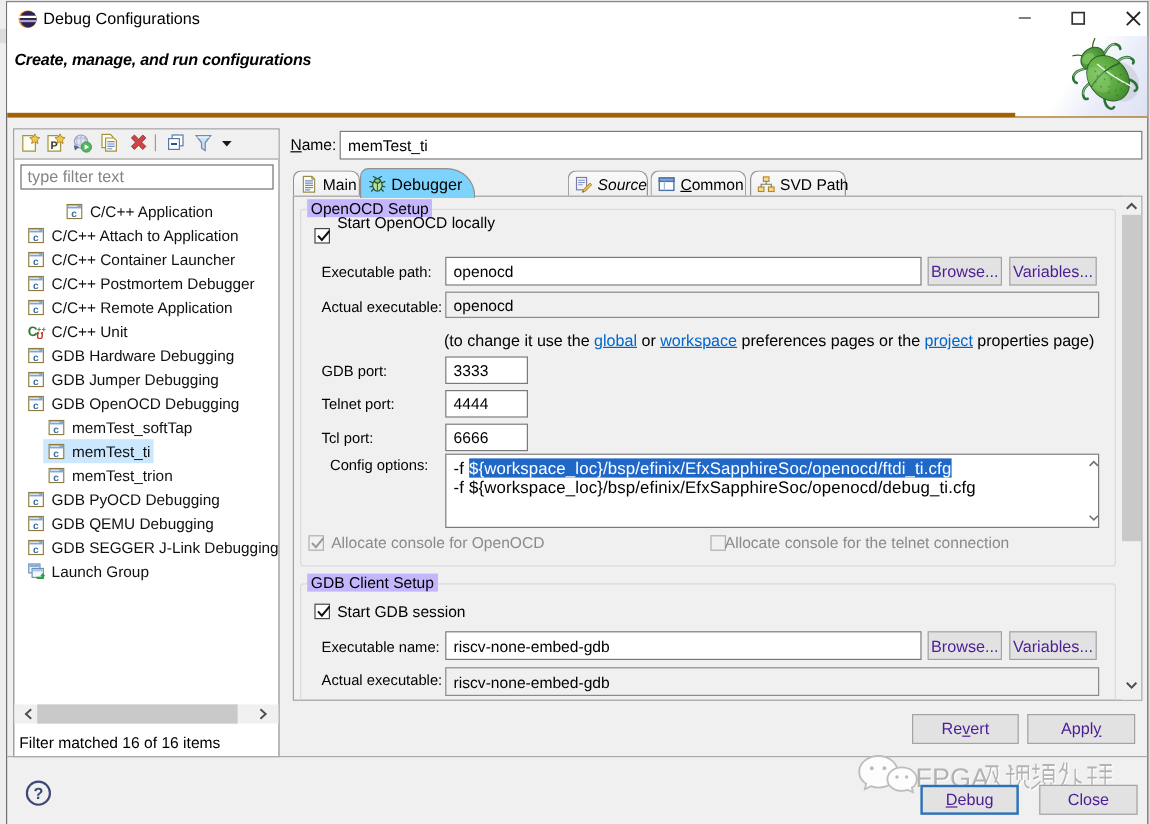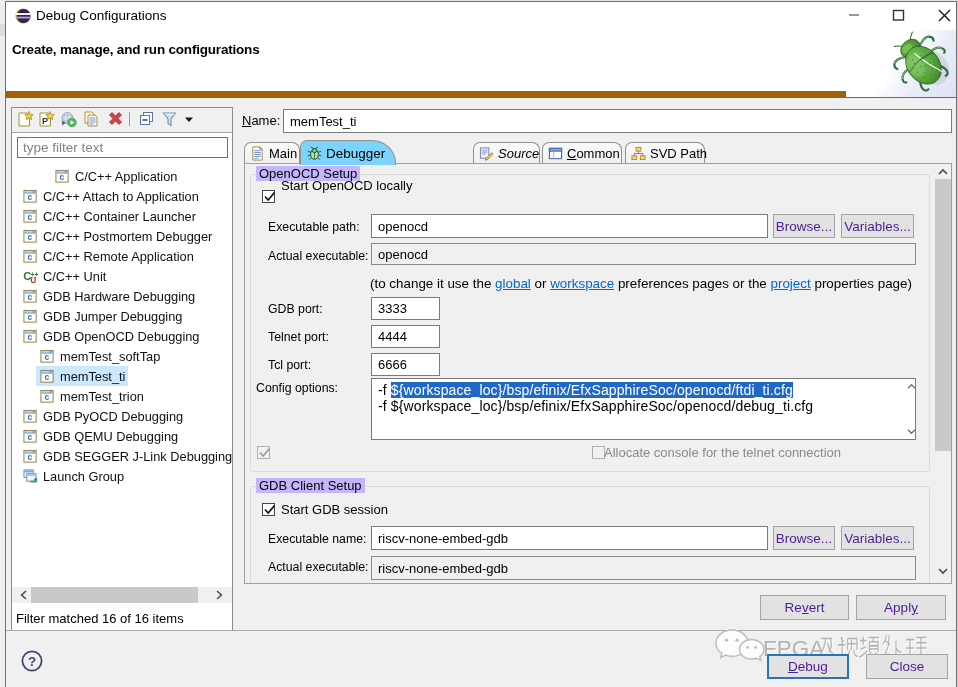--- a/index.html
+++ b/index.html
@@ -7,21 +7,21 @@
        font-family:"Liberation Sans",sans-serif;}
   #stage{position:relative;width:958px;height:687px;}
   .abs{position:absolute;}
   #dlg{position:absolute;left:6px;top:2px;width:950px;height:685px;
        background:#f0f0f0;box-shadow:0 0 0 1px #6f6f6f;}
   
   #titlebar{position:absolute;left:0;top:0;width:100%;height:28px;background:#fff;}
   #titletext{position:absolute;left:30px;top:6px;font-size:13.5px;color:#000;}
   
   #header{position:absolute;left:0;top:28px;width:100%;height:68px;background:#fff;
-          border-bottom:7px solid #a16207;box-sizing:border-box;}
+          border-bottom:4px solid #a16207;box-sizing:border-box;font-style:italic;}
   #headmsg{position:absolute;left:6px;top:12px;font-size:13.5px;letter-spacing:-0.2px;font-weight:bold;color:#000;}
   
   .tin{position:absolute;background:#fff;border:1px solid #7a7a7a;box-sizing:border-box;
        font-size:13px;color:#000;display:flex;align-items:center;padding-left:6px;white-space:pre;}
   .tin.ro{background:#f0f0f0;border-color:#898989;}
   .lbl{position:absolute;font-size:13px;color:#000;white-space:pre;}
   .fl{font-size:12.3px !important;}
   .glbl{position:absolute;font-size:13px;color:#8a8a8a;white-space:pre;}
   .btn{position:absolute;background:#e2e2e2;border:1px solid #a3a3a3;box-sizing:border-box;
        font-size:13.5px;color:#4c1d95;display:flex;align-items:center;justify-content:center;}
@@ -307,37 +307,38 @@
 
       <div class="lbl" style="left:125px;top:112px;font-size:13.4px;">(to change it use the <span class="link">global</span> or <span class="link">workspace</span> preferences pages or the <span class="link">project</span> properties page)</div>
 
       <div class="lbl fl" style="left:23px;top:138px;">GDB port:</div>
       <div class="tin" style="left:126px;top:133px;width:69px;height:23px;">3333</div>
       <div class="lbl fl" style="left:23px;top:166px;">Telnet port:</div>
       <div class="tin" style="left:126px;top:161px;width:69px;height:23px;">4444</div>
       <div class="lbl fl" style="left:23px;top:194px;">Tcl port:</div>
       <div class="tin" style="left:126px;top:189px;width:69px;height:23px;">6666</div>
 
-      <div class="lbl fl" style="left:11px;top:217px;">Config options:</div>
+      <div class="lbl fl" style="left:30px;top:217px;">Config options:</div>
       <div class="tin" style="left:126px;top:214px;width:545px;height:62px;align-items:flex-start;flex-direction:column;justify-content:flex-start;padding-top:3px;font-size:14px;letter-spacing:0.12px;line-height:16px;">
         <div>-f <span style="background:#2068c8;color:#fff;">${workspace_loc}/bsp/efinix/EfxSapphireSoc/openocd/ftdi_ti.cfg</span></div>
         <div>-f ${workspace_loc}/bsp/efinix/EfxSapphireSoc/openocd/debug_ti.cfg</div>
       </div>
       <svg class="chev" style="left:662px;top:219px" width="9" height="7" viewBox="0 0 10 8">
           <path d="M1 6 L5 2 L9 6" fill="none" stroke="#707070" stroke-width="1.5"></path>
         </svg>
       <svg class="chev" style="left:662px;top:264px" width="9" height="7" viewBox="0 0 10 8">
           <path d="M1 2 L5 6 L9 2" fill="none" stroke="#707070" stroke-width="1.5"></path>
         </svg>
 
       <div class="cb grey" style="left:12px;top:282px;">
           <svg width="16" height="16" viewBox="0 0 16 16">
             <path d="M3 7.5 L6.2 11 L12.5 3.5" fill="none" stroke="#9a9a9a" stroke-width="1.7"></path>
           </svg>
         </div>
+      <div class="glbl" style="left:31px;top:281px;">Allocate console for OpenOCD</div>
       <div class="cb grey" style="left:347px;top:282px;"></div>
       <div class="glbl" style="left:359px;top:281px;">Allocate console for the telnet connection</div>
 
       <div class="grp" style="left:5px;top:322px;width:678px;height:200px;"></div>
       <div class="grplbl" style="left:11px;top:314px;">GDB Client Setup</div>
       <div class="cb" style="left:17px;top:339px;">
           <svg width="16" height="16" viewBox="0 0 16 16">
             <path d="M3 7.5 L6.2 11 L12.5 3.5" fill="none" stroke="#111" stroke-width="1.7"></path>
           </svg>
         </div>

